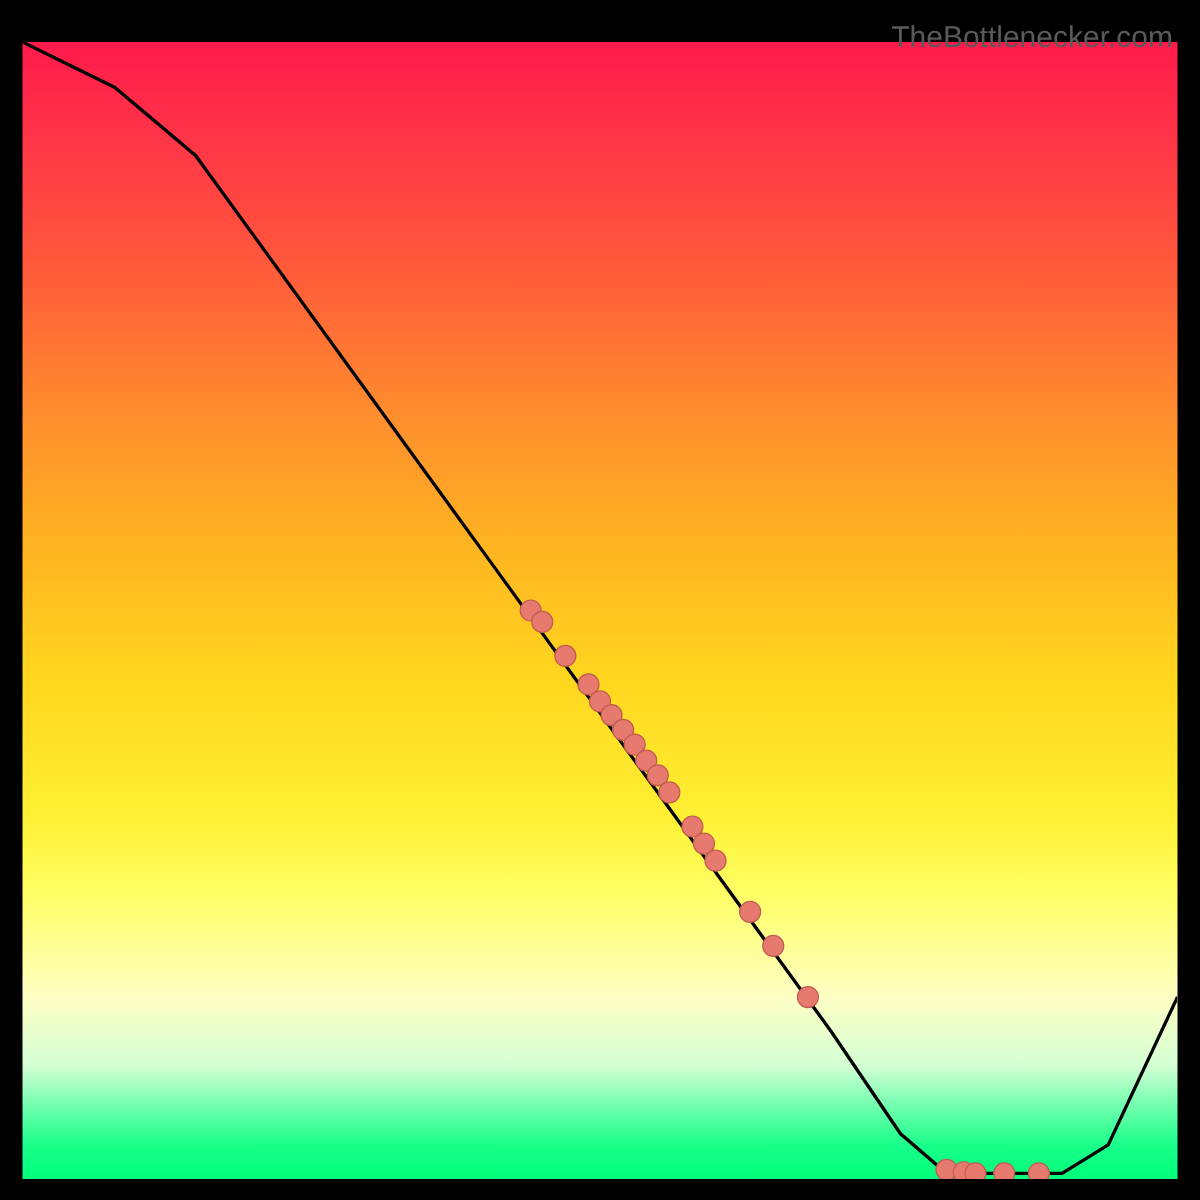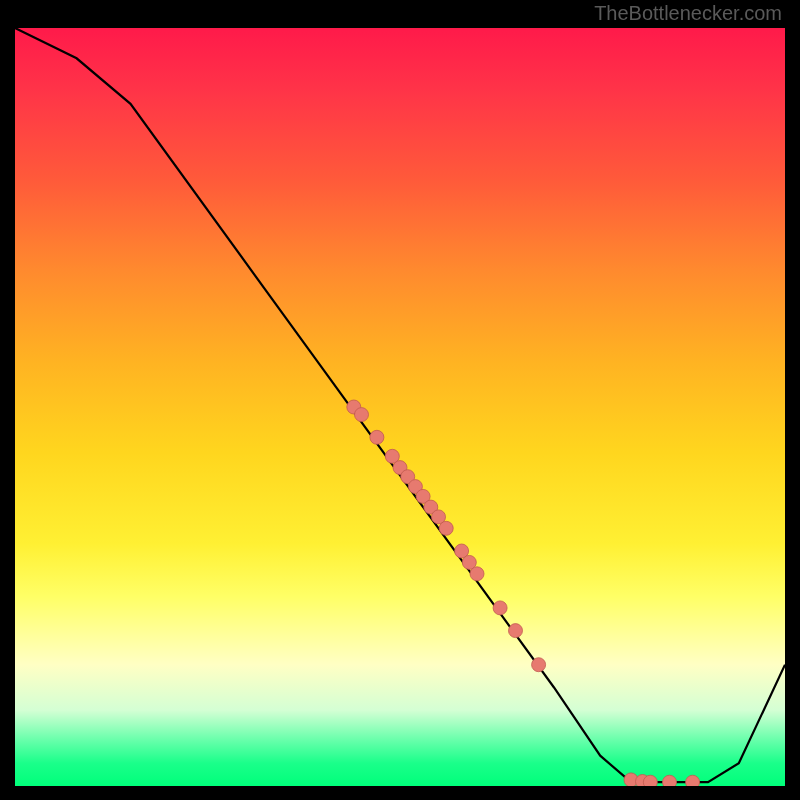--- a/index.html
+++ b/index.html
@@ -5,21 +5,21 @@
     * { margin: 0; padding: 0; box-sizing: border-box; }
     body {
       width: 800px;
       height: 800px;
       background: #000;
       position: relative;
       font-family: Arial, sans-serif;
     }
     .watermark {
       position: absolute;
-      top: 2px;
+      top: 14px;
       right: 18px;
       color: #5a5a5a;
       font-size: 20px;
       font-weight: 500;
       z-index: 10;
     }
     .chart-area {
       position: absolute;
       top: 28px;
       left: 15px;

